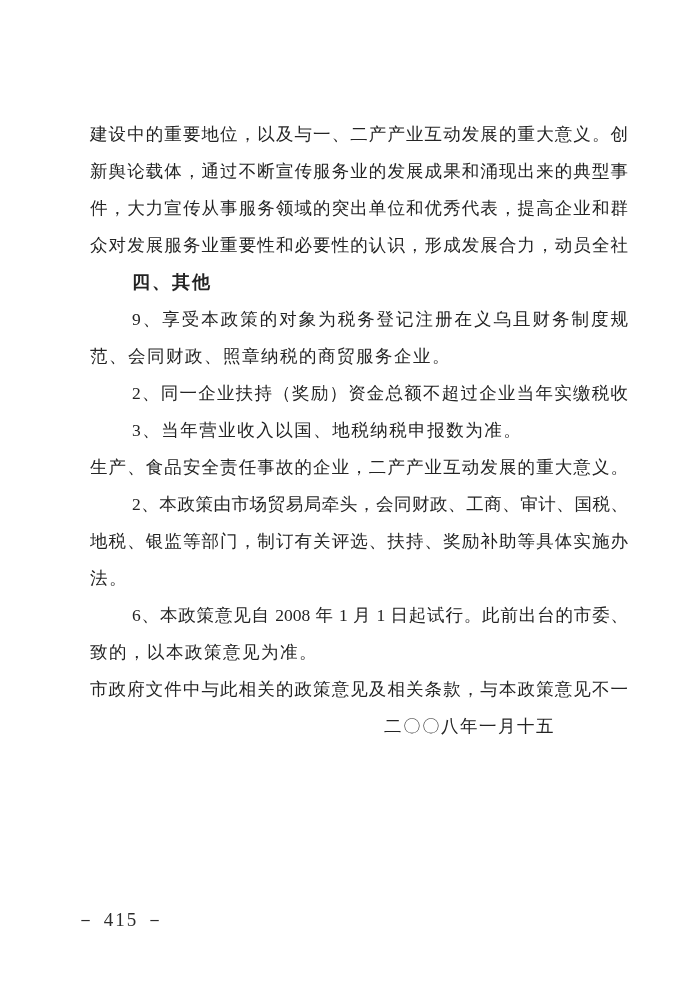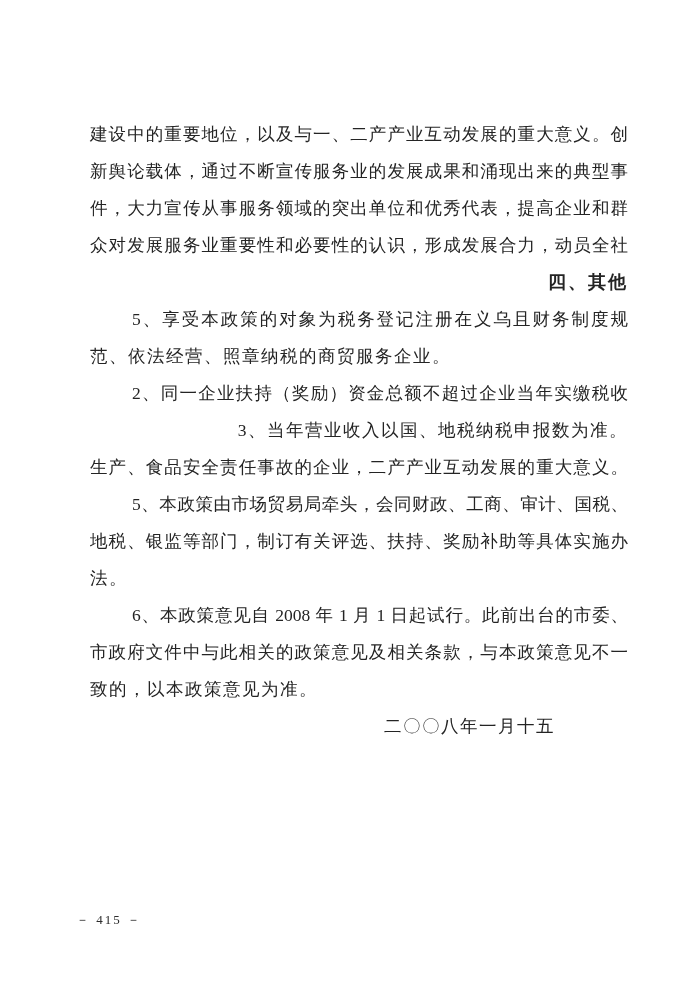--- a/index.html
+++ b/index.html
@@ -29,62 +29,61 @@
     white-space: pre-wrap;
     letter-spacing: 1.5px;
   }
   .line.justify {
     letter-spacing: normal;
     text-align: justify;
     text-align-last: justify;
   }
   .line.indent {
     text-indent: 42px;
-    text-align: right;
   }
   .line.heading {
     font-weight: bold;
     font-family: "Liberation Sans", "DejaVu Sans", sans-serif;
     font-size: 18px;
     letter-spacing: 2px;
   }
   .line.date {
     text-align: left;
     text-align-last: right;
     padding-right: 73px;
     box-sizing: border-box;
     letter-spacing: 1.5px;
   }
   .footer {
     position: absolute;
     left: 76px;
     top: 908px;
-    font-size: 13px;
+    font-size: 19px;
     line-height: 24px;
     letter-spacing: 2px;
     color: #2c2c2c;
   }
 </style>
 </head>
 <body>
 
 <div class="page">
   <div class="content">
     <div class="line justify">建设中的重要地位，以及与一、二产产业互动发展的重大意义。创</div>
     <div class="line justify">新舆论载体，通过不断宣传服务业的发展成果和涌现出来的典型事</div>
     <div class="line justify">件，大力宣传从事服务领域的突出单位和优秀代表，提高企业和群</div>
     <div class="line justify">众对发展服务业重要性和必要性的认识，形成发展合力，动员全社</div>
     <div class="line heading indent">四、其他</div>
-    <div class="line justify indent">5、享受本政策的对象为税务登记注册在义乌且财务制度规</div>
-    <div class="line">范、依法经营、照章纳税的商贸服务企业。</div>
+    <div class="line justify indent">9、享受本政策的对象为税务登记注册在义乌且财务制度规</div>
+    <div class="line">范、会同财政、照章纳税的商贸服务企业。</div>
     <div class="line justify indent">2、同一企业扶持（奖励）资金总额不超过企业当年实缴税收</div>
     <div class="line indent">3、当年营业收入以国、地税纳税申报数为准。</div>
     <div class="line justify">生产、食品安全责任事故的企业，二产产业互动发展的重大意义。</div>
-    <div class="line justify indent">5、本政策由市场贸易局牵头，会同财政、工商、审计、国税、</div>
+    <div class="line justify indent">2、本政策由市场贸易局牵头，会同财政、工商、审计、国税、</div>
     <div class="line justify">地税、银监等部门，制订有关评选、扶持、奖励补助等具体实施办</div>
     <div class="line">法。</div>
     <div class="line justify indent">6、本政策意见自 2008 年 1 月 1 日起试行。此前出台的市委、</div>
+    <div class="line">致的，以本政策意见为准。</div>
     <div class="line justify">市政府文件中与此相关的政策意见及相关条款，与本政策意见不一</div>
-    <div class="line">致的，以本政策意见为准。</div>
     <div class="line date">二〇〇八年一月十五</div>
   </div>
   <div class="footer">－ 415 －</div>
 </div>
 
 </body></html>

